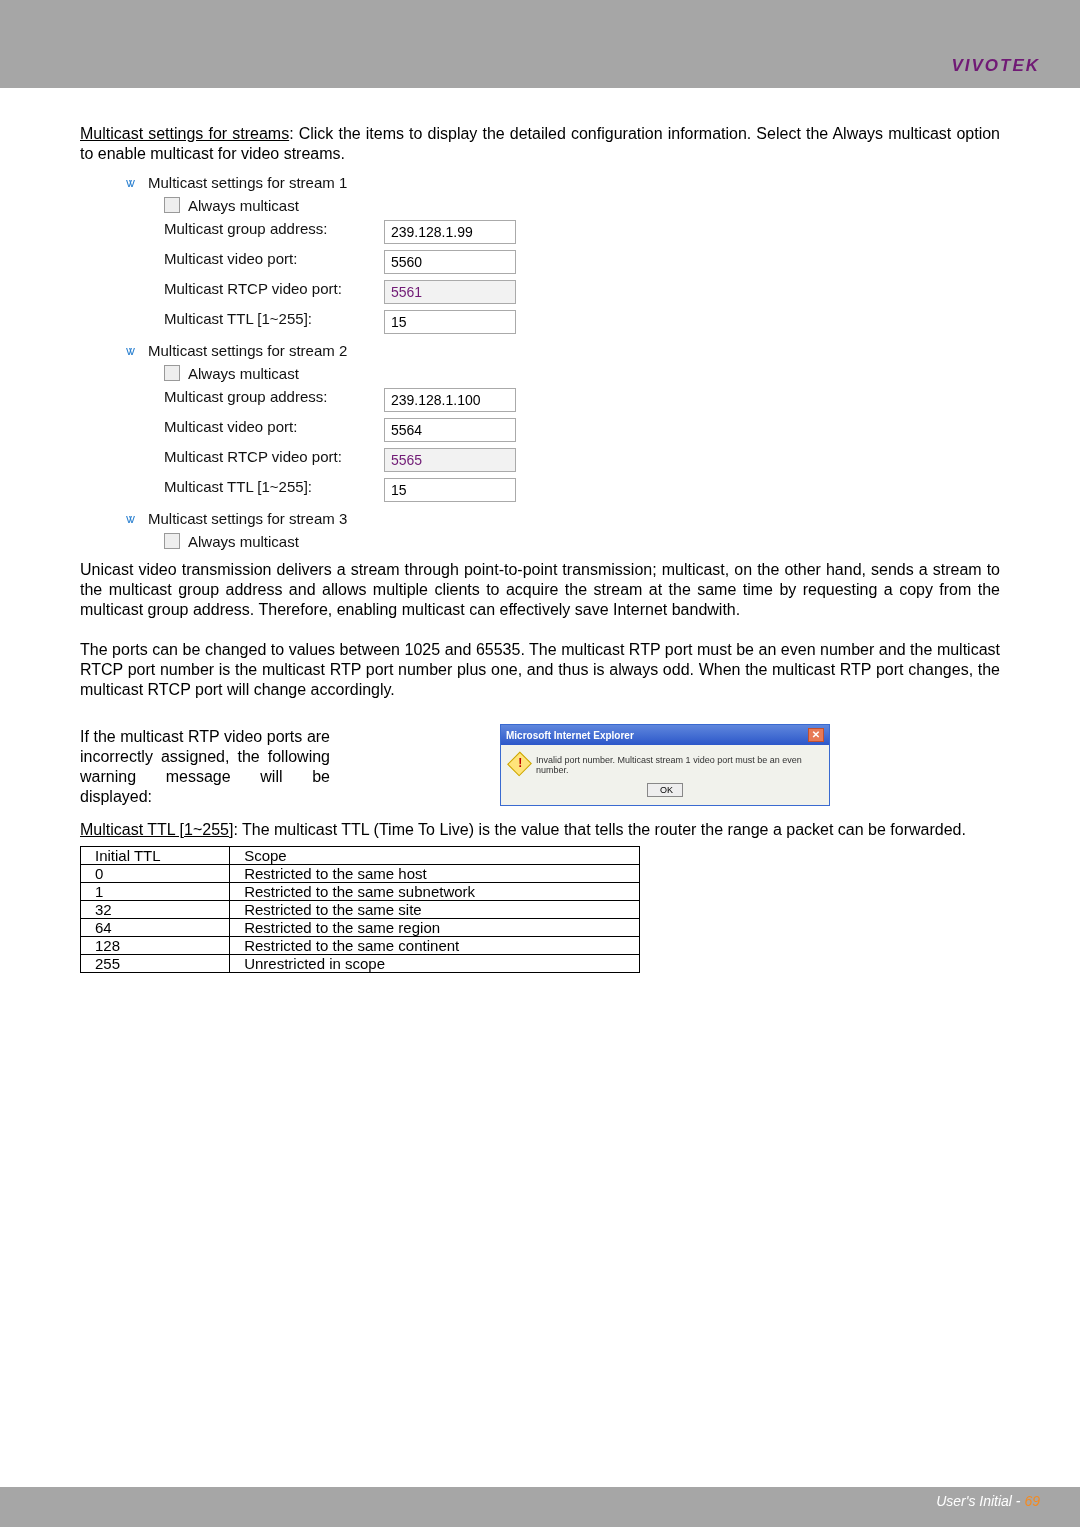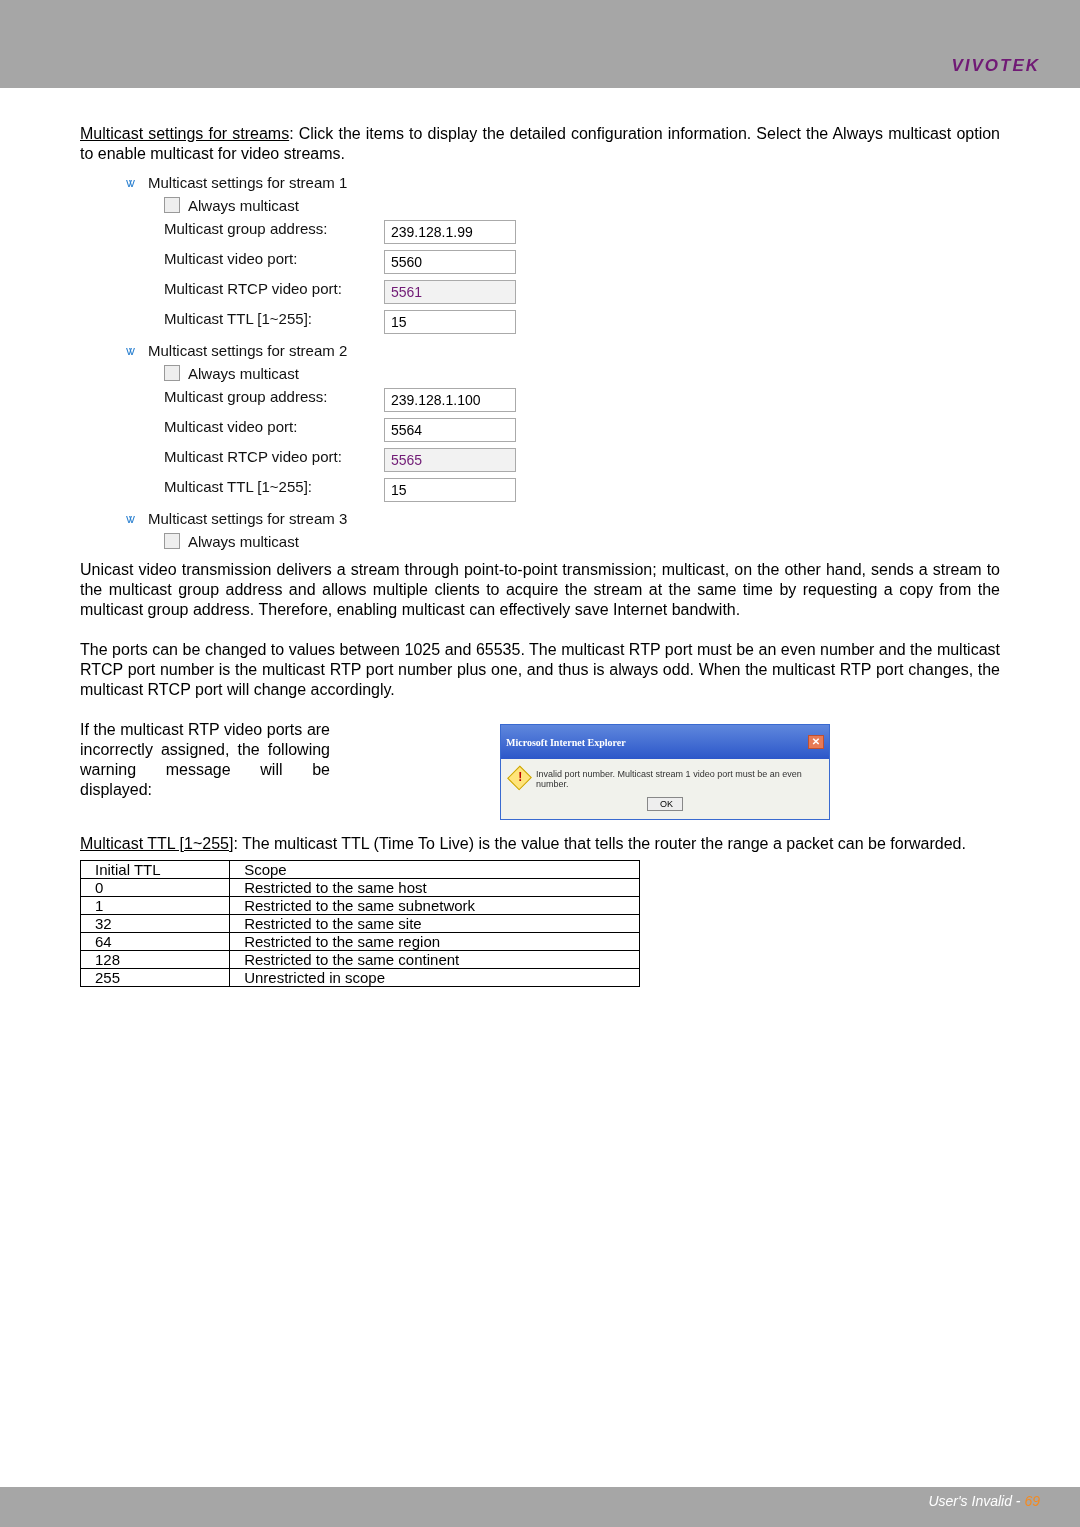--- a/index.html
+++ b/index.html
@@ -11,23 +11,23 @@
   .para { font-size: 16px; color: #000000; text-align: justify; line-height: 1.25; margin-bottom: 6px; }
   .underline { text-decoration: underline; }
   .ui-panel { margin: 10px 0 10px 70px; font-size: 15px; color: #111; }
   .stream-head { display: flex; align-items: center; gap: 16px; margin: 8px 0 6px -24px; }
   .chev { font-size: 12px; color: #2b80d0; letter-spacing: -3px; }
   .row { display: flex; align-items: flex-start; margin: 6px 0 6px 14px; }
   .row label { width: 220px; }
   .row .cb { width: 16px; height: 16px; margin-right: 8px; border: 1px solid #999; background: #eee; display: inline-block; }
   .inp { width: 132px; height: 24px; border: 1px solid #aaa; padding: 2px 6px; font-size: 14px; }
   .inp.dis { background: #f2f2f2; color: #701a75; }
-  .dialog-wrap { display: flex; align-items: flex-start; }
+  .dialog-wrap { display: flex; align-items: center; }
   .dialog { width: 330px; margin: 4px auto 14px auto; border: 1px solid #3a6ad0; background: #f1f2ec; }
-  .dlg-title { display:flex; align-items:center; justify-content:space-between; background: linear-gradient(#5f87dd,#2c57c9); color: #fff; font-size: 10px; font-weight: bold; padding: 10px 5px; font-family: Liberation Serif, serif; }
+  .dlg-title { display:flex; align-items:center; justify-content:space-between; background: linear-gradient(#5f87dd,#2c57c9); color: #fff; font-size: 10px; font-weight: bold; padding: 3px 5px; }
   .dlg-close { width: 16px; height: 14px; background: #e77a56; border: 1px solid #c05030; color:#fff; font-size:10px; text-align:center; line-height:12px; }
   .dlg-body { display:flex; gap:8px; padding: 10px 10px 4px 10px; font-size: 9px; color:#333; align-items:flex-start; }
   .dlg-warn { width:18px; height:18px; background:#ffe47a; border:1px solid #caa400; transform: rotate(45deg);} 
   .dlg-warn-inner { transform: rotate(-45deg); text-align:center; font-weight:bold; color:#b00; font-size:12px; }
   .dlg-btn { display:block; margin: 4px auto 8px auto; width: 36px; font-size:9px; padding:1px 12px; border:1px solid #888; background:#eee; text-align:center; }
   table.ttl { border-collapse: collapse; margin-top: 6px; font-size: 15px; width: 560px; }
   table.ttl th, table.ttl td { border: 1px solid #000; padding: 0 14px; text-align: left; font-weight: normal; }
   .footer { position: absolute; right: 40px; bottom: 18px; font-style: italic; color: #fff; font-size: 14px; }
   .footer .pg { color: #f58a1f; }
   .spacer { height: 14px; }
@@ -162,15 +162,15 @@
       <tr>
             <td>255</td>
             <td>Unrestricted in scope</td>
           </tr>
     </tbody>
       </table>
 
   </div>
 
   <div class="footer">
-    <span>User's Invalid - </span><span class="pg">69</span>
+    <span>User's Initial - </span><span class="pg">69</span>
   </div>
 </div>
 
 </body></html>

